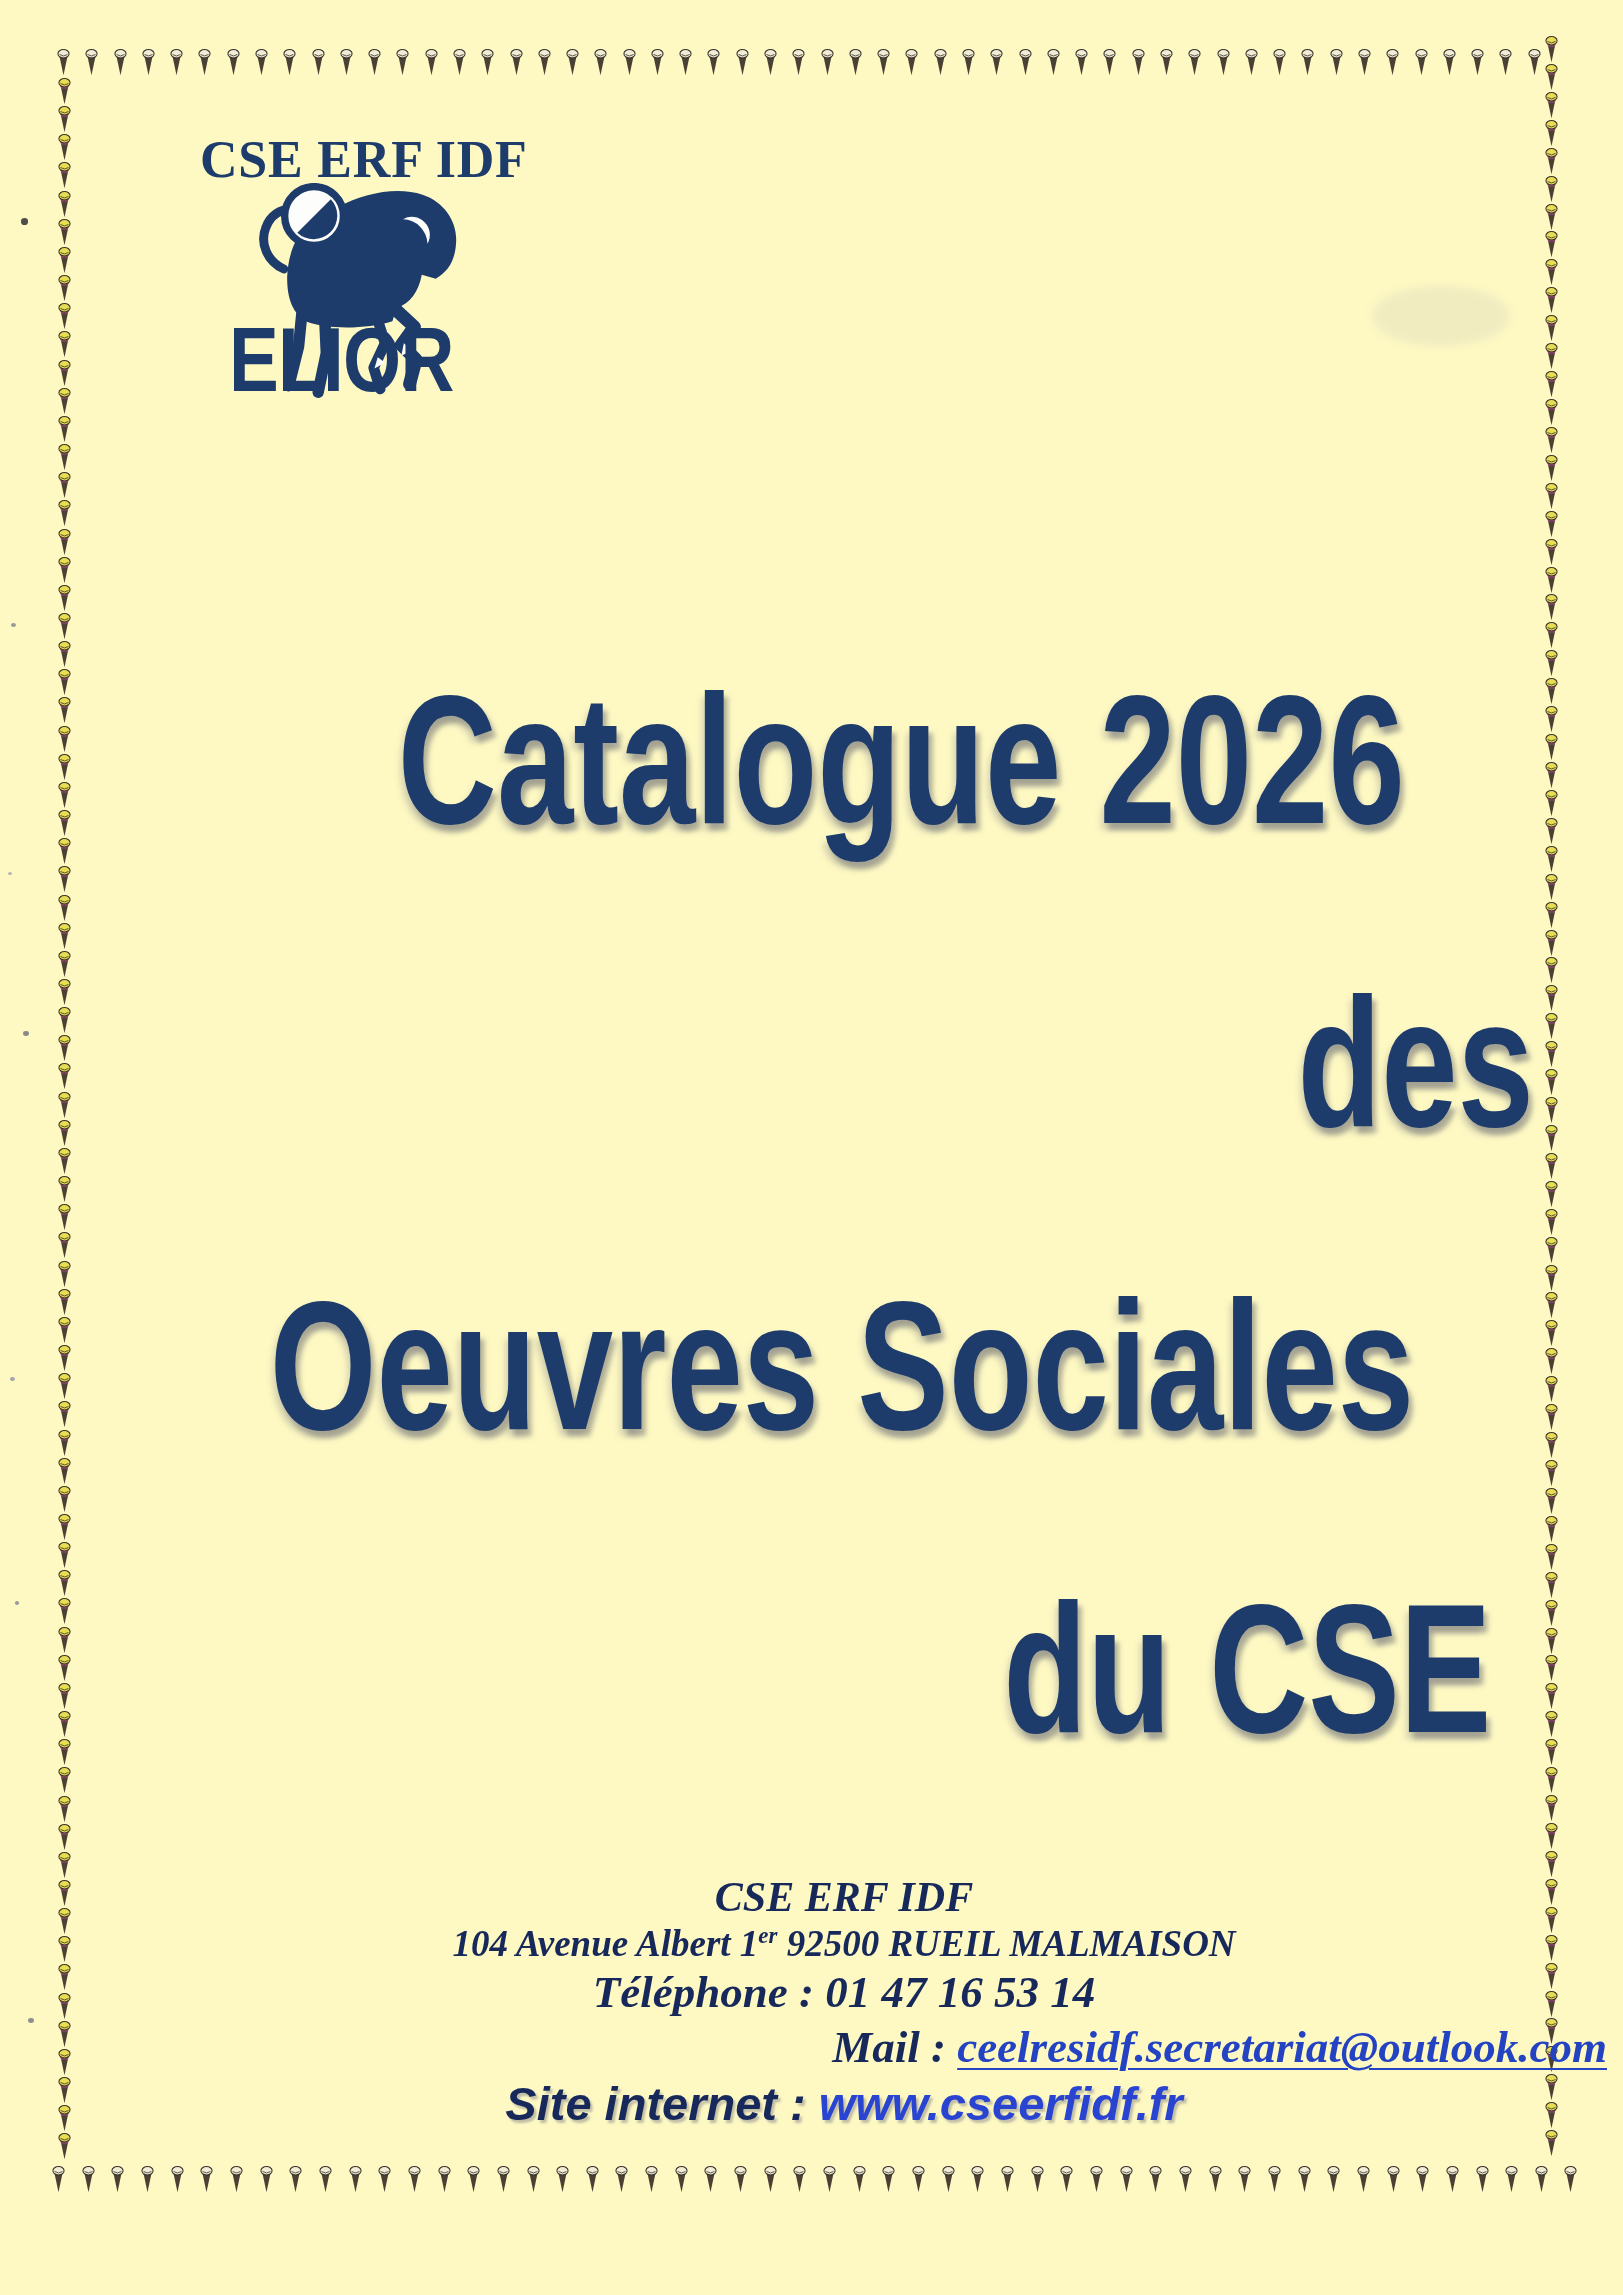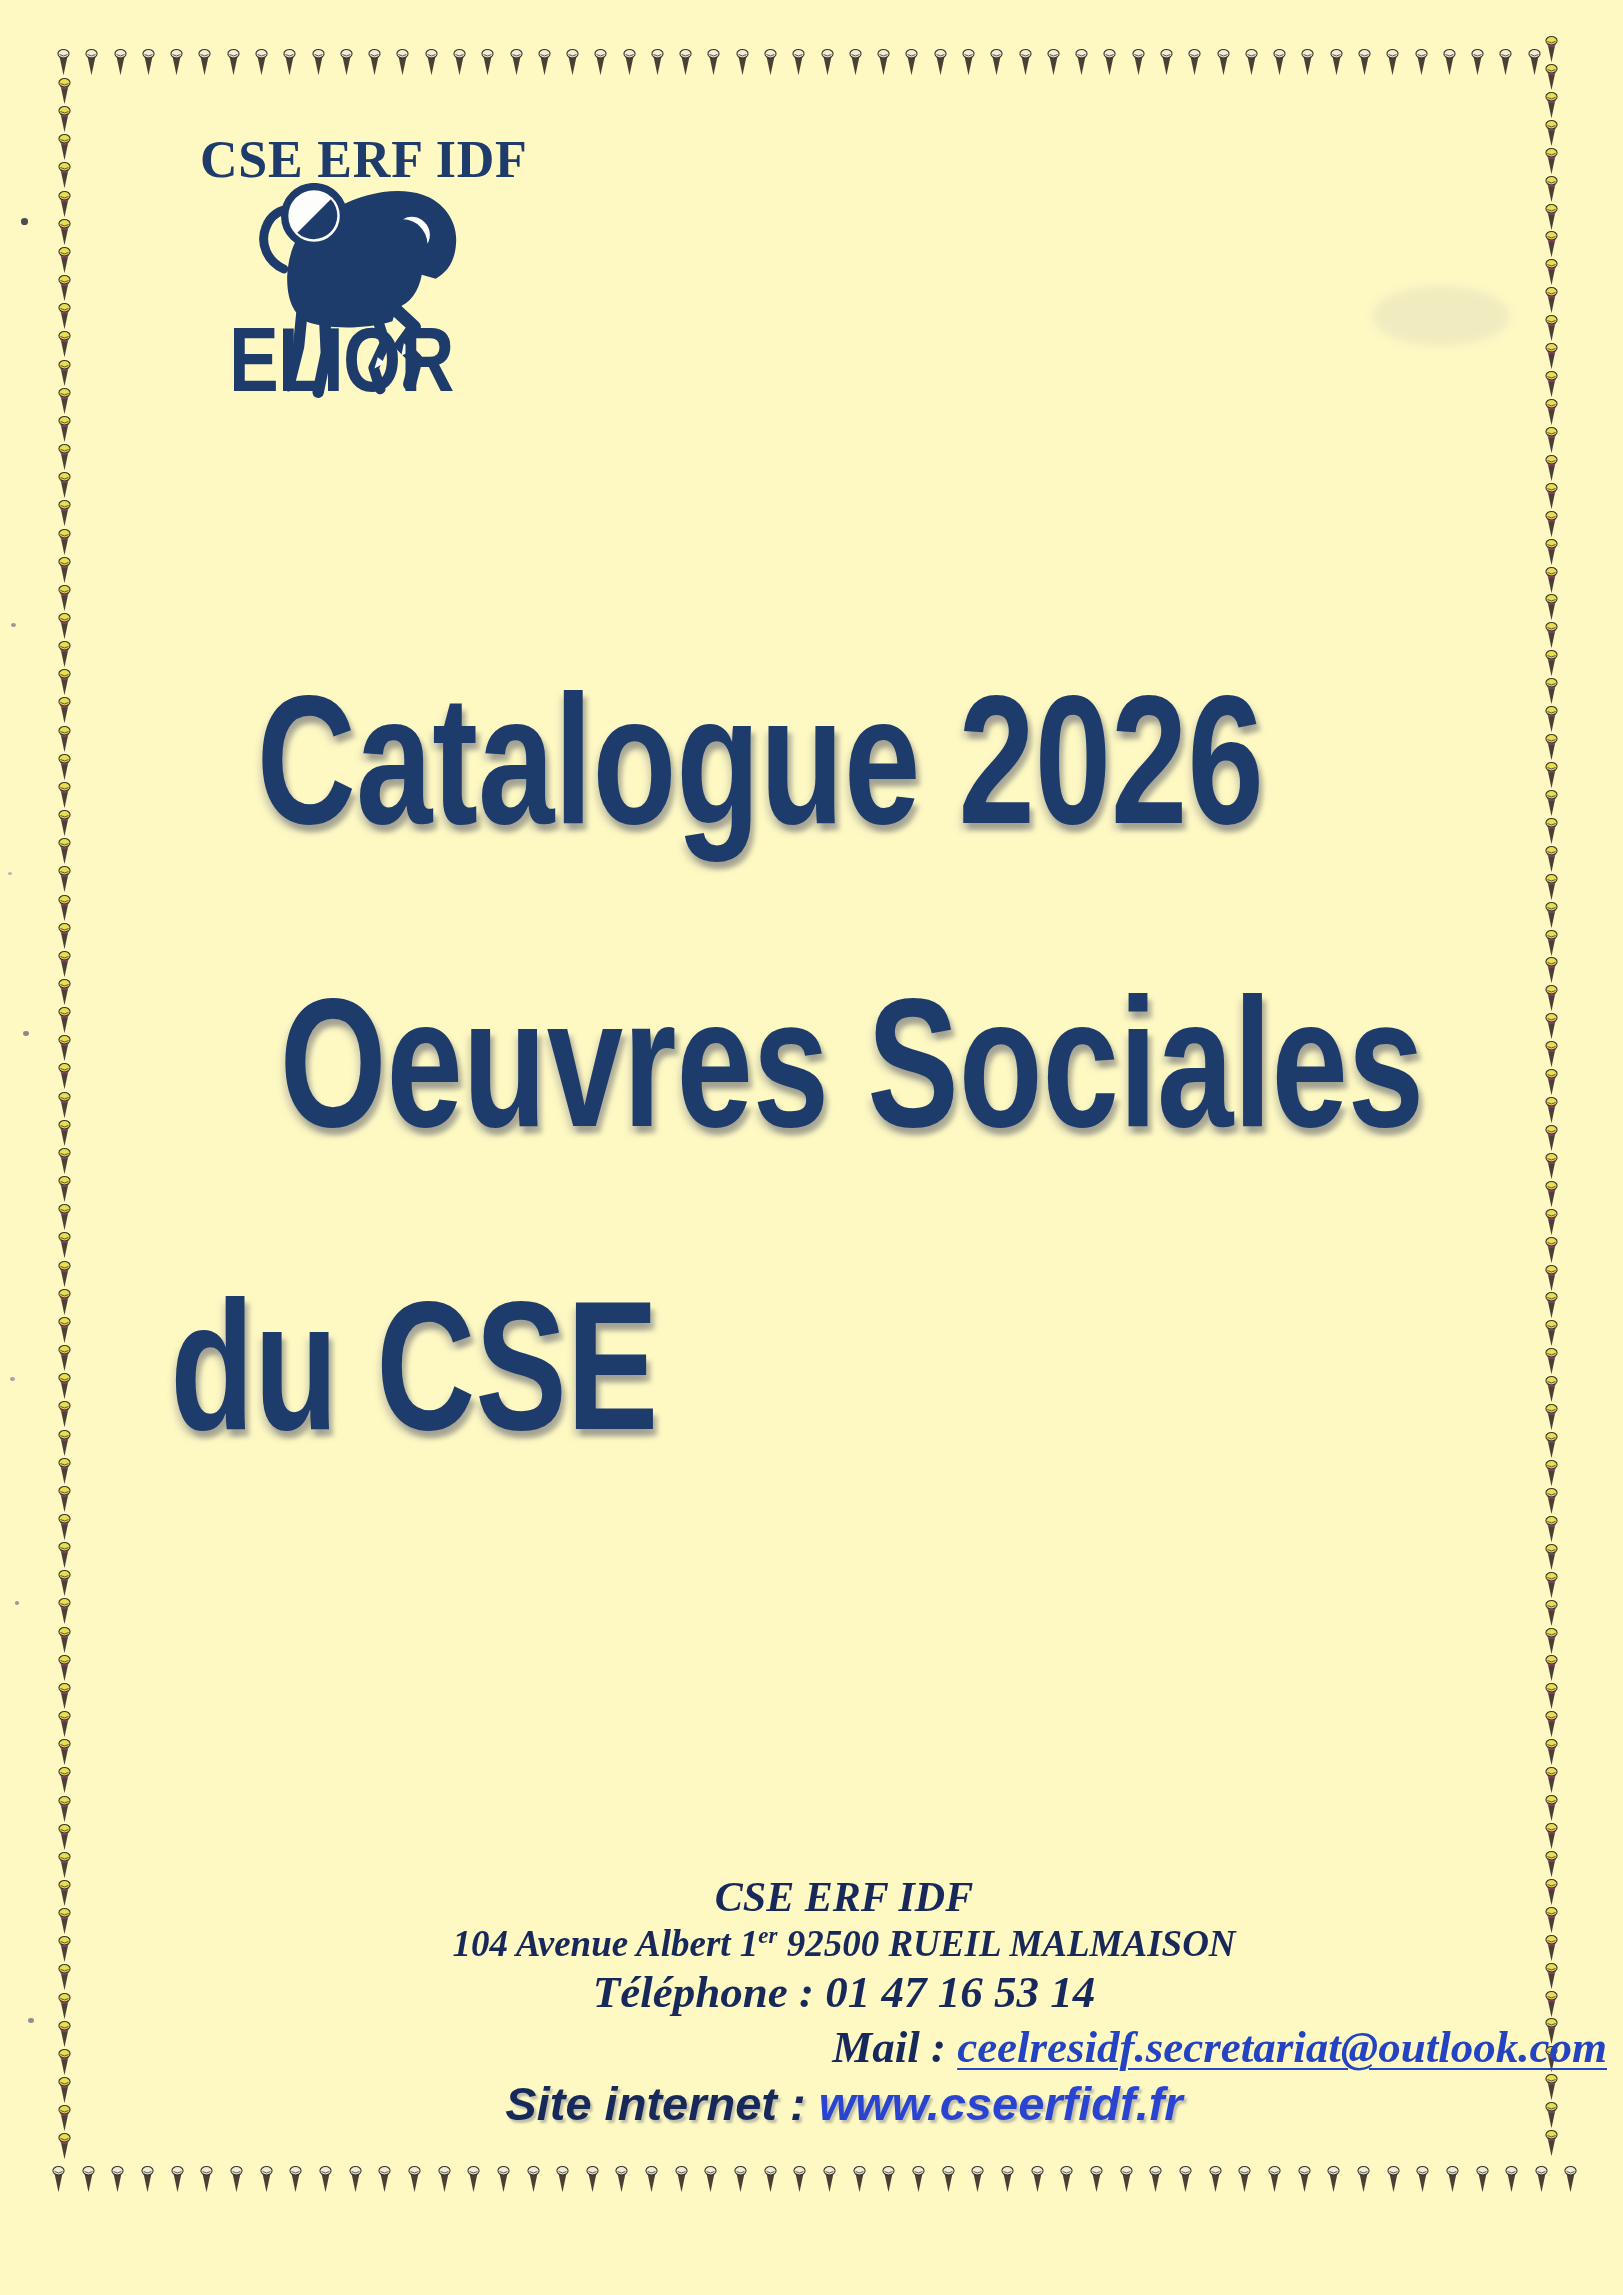--- a/index.html
+++ b/index.html
@@ -28,22 +28,22 @@
   }
   .bison{position:absolute;left:230px;top:183px;width:253px;height:221px;}
   .logo-brand{
     position:absolute;left:229px;top:308px;
     font-size:91px;font-weight:bold;letter-spacing:-0.8px;
     color:var(--navy);
     transform:scaleX(0.82);transform-origin:left center;
   }
   
   .title-block{
-    position:absolute;left:89px;top:638px;width:1494px;
-    text-align:left;
+    position:absolute;left:79px;top:638px;width:1494px;
+    text-align:right;
   }
   .title-line{line-height:244px;white-space:nowrap;}
   .title-line>span{
     display:inline-block;
     transform:scaleX(0.75);transform-origin:center;
     font-weight:bold;font-size:183px;letter-spacing:0px;
     color:var(--navy);
     text-shadow:5.7px 7.3px 6.5px rgba(120,120,120,0.55),
                -4px 7.3px 7.3px rgba(140,140,140,0.35);
   }
@@ -1549,20 +1549,21 @@
     <polygon points="181,213 190,220 177,227" fill="#fdfdfb"></polygon>
 
     <circle cx="103" cy="40" r="36" fill="#fdfdfb" stroke="var(--navy)" stroke-width="9"></circle>
     <path d="M82.5,60.5 A29,29 0 0 0 123.5,19.5 Z" fill="var(--navy)"></path>
   </svg>
 
   <div class="logo-brand">ELIOR</div>
 
   <div class="title-block">
     <div class="title-line"><span>Catalogue 2026</span></div>
+    <div class="title-line"><span>des</span></div>
     <div class="title-line"><span>Oeuvres Sociales</span></div>
     <div class="title-line"><span>du CSE</span></div>
   </div>
 
   <div class="footer-block">
     <div class="f-org">CSE ERF IDF</div>
     <div class="f-address"><span>104 Avenue Albert 1</span><sup>er</sup><span> 92500 RUEIL MALMAISON</span></div>
     <div class="f-phone">Téléphone : 01 47 16 53 14</div>
     <div class="f-mail"><span>Mail : </span><a href="#">ceelresidf.secretariat@outlook.com</a></div>
     <div class="f-site"><span>Site internet : </span><span class="site-url">www.cseerfidf.fr</span></div>

